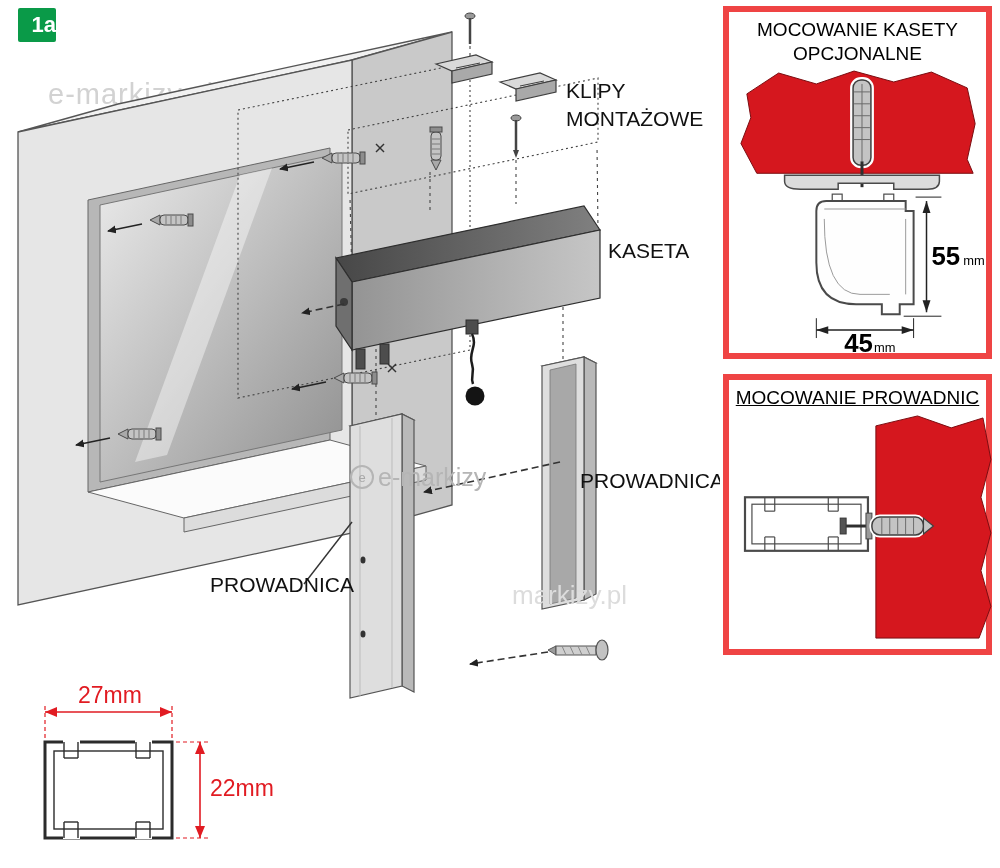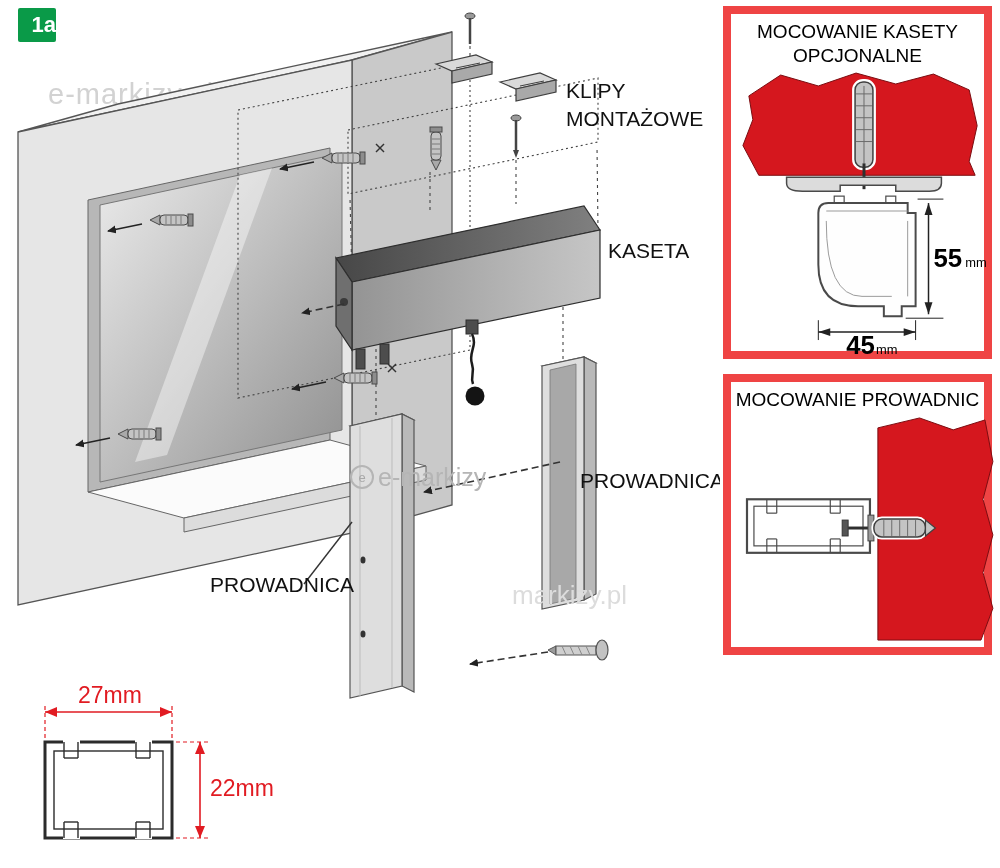--- a/index.html
+++ b/index.html
@@ -1,23 +1,23 @@
 <!DOCTYPE html>
 <html><head>
 <meta charset="utf-8">
 <style>
   html,body{margin:0;padding:0;background:#fff;}
   .canvas{position:relative;width:1000px;height:868px;background:#fff;overflow:hidden;
           font-family:"Liberation Sans","DejaVu Sans",sans-serif;}
   .badge{position:absolute;left:18px;top:8px;width:38px;height:34px;background:#0a9a48;
          color:#fff;font-size:22px;font-weight:bold;text-align:right;line-height:34px;border-radius:2px;}
   .main-svg{position:absolute;left:0;top:0;}
-  .panel{position:absolute;left:723px;width:269px;border:8px solid #ef4444;background:#fff;box-sizing:border-box;}
+  .panel{position:absolute;left:723px;width:269px;border:6px solid #ef4444;background:#fff;box-sizing:border-box;}
   .panel1{top:6px;height:353px;}
-  .panel2{top:374px;height:281px;}
+  .panel2{top:374px;height:281px;text-decoration:underline;}
   .ptitle{text-align:center;font-size:19px;color:#000;margin-top:6px;line-height:24px;white-space:nowrap;}
   .panel svg{display:block;margin:2px auto 0 auto;}
   
   .lbl{font-family:"Liberation Sans","DejaVu Sans",sans-serif;font-size:21px;fill:#111;}
   .wm1{font-family:"Liberation Sans","DejaVu Sans",sans-serif;font-size:29px;fill:#d2d2d2;letter-spacing:1px;}
   .wm2{font-family:"Liberation Sans","DejaVu Sans",sans-serif;font-size:25px;fill:#b5b5b5;}
   .wm2e{font-family:"Liberation Sans","DejaVu Sans",sans-serif;font-size:13px;fill:#a8a8a8;}
   .wm3{font-family:"Liberation Sans","DejaVu Sans",sans-serif;font-size:26px;fill:#dcdcdc;}
   .dimred{font-family:"Liberation Sans","DejaVu Sans",sans-serif;font-size:23px;fill:#e11b22;}
   .big{font-family:"Liberation Sans","DejaVu Sans",sans-serif;font-size:26px;font-weight:bold;fill:#000;}

